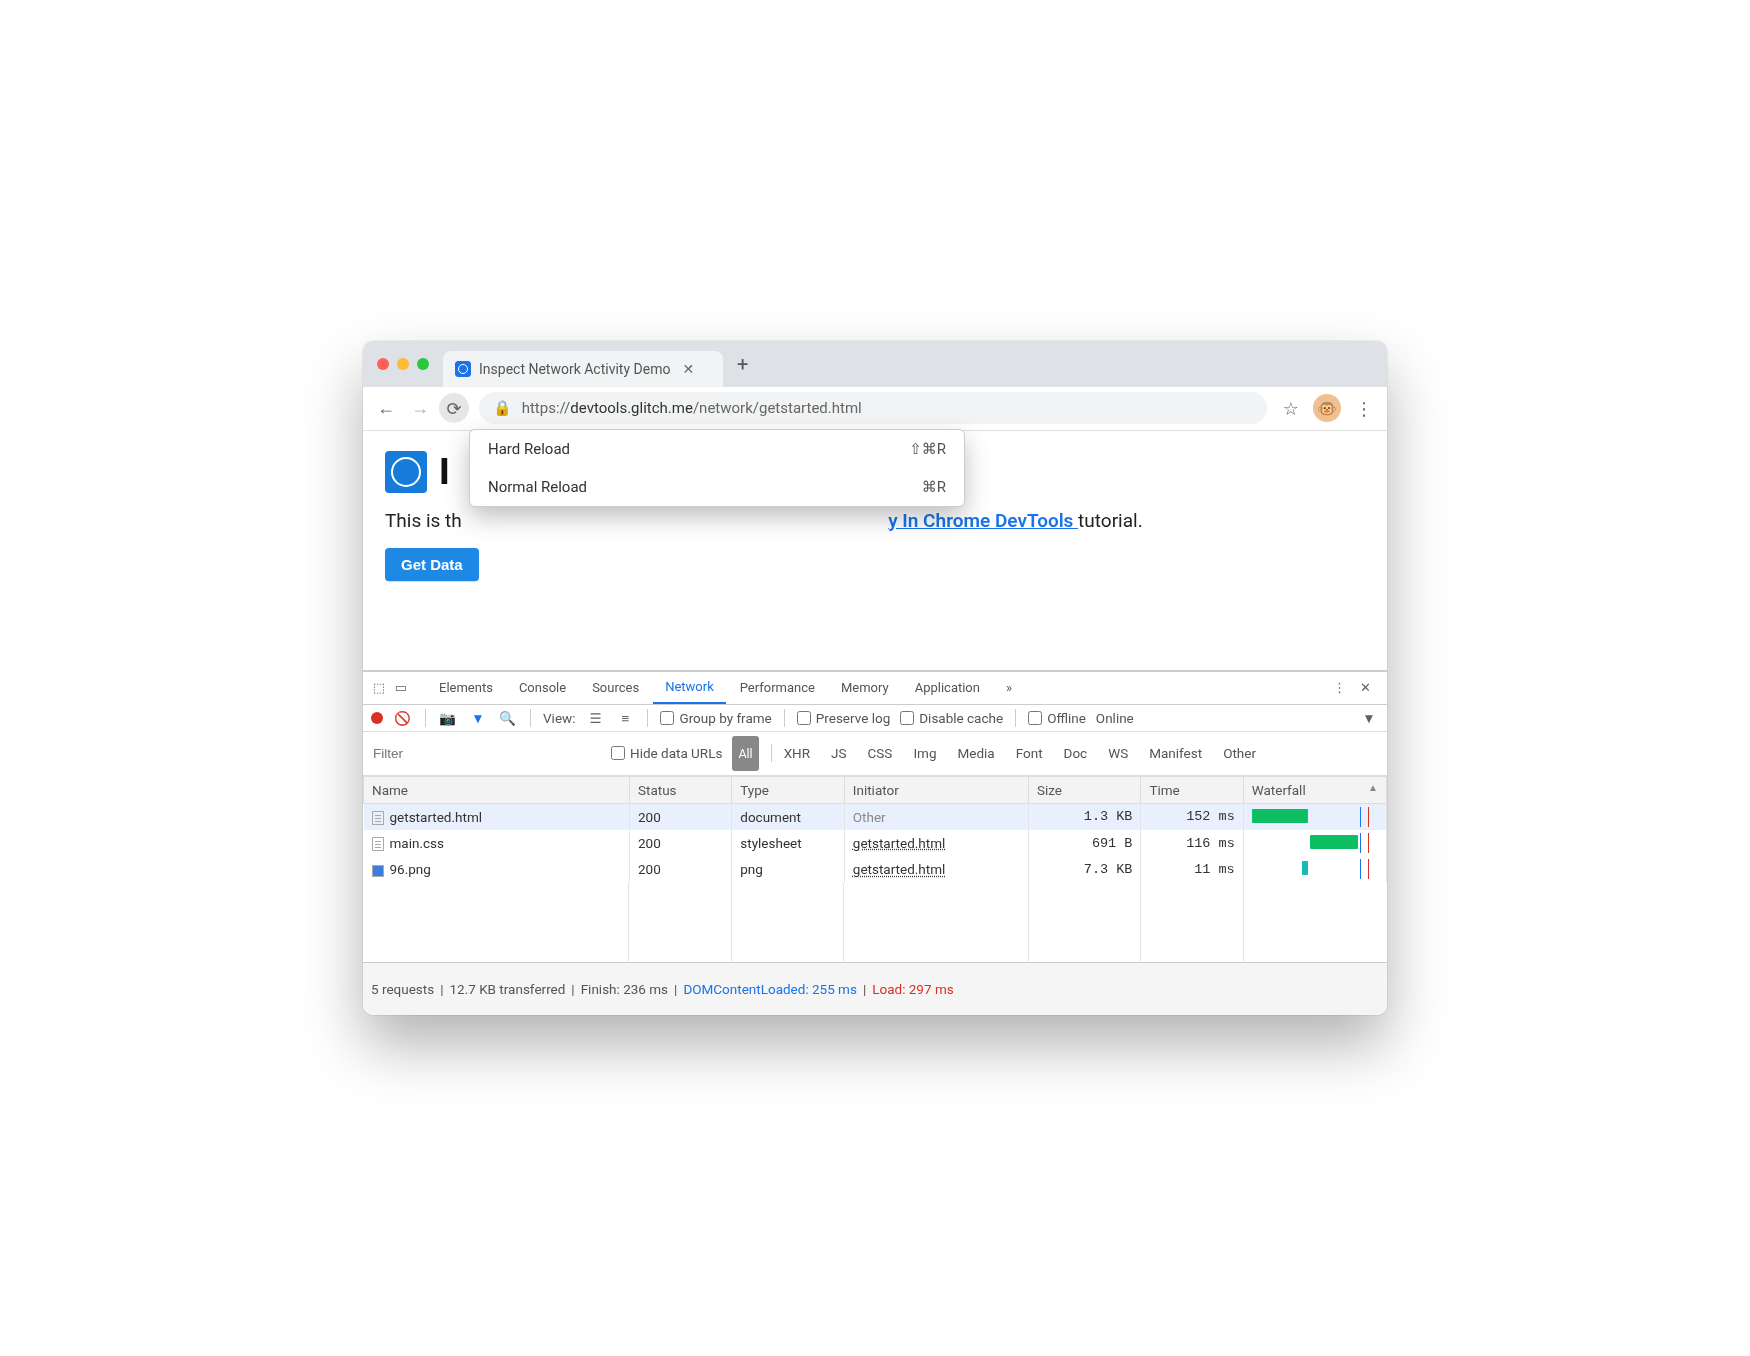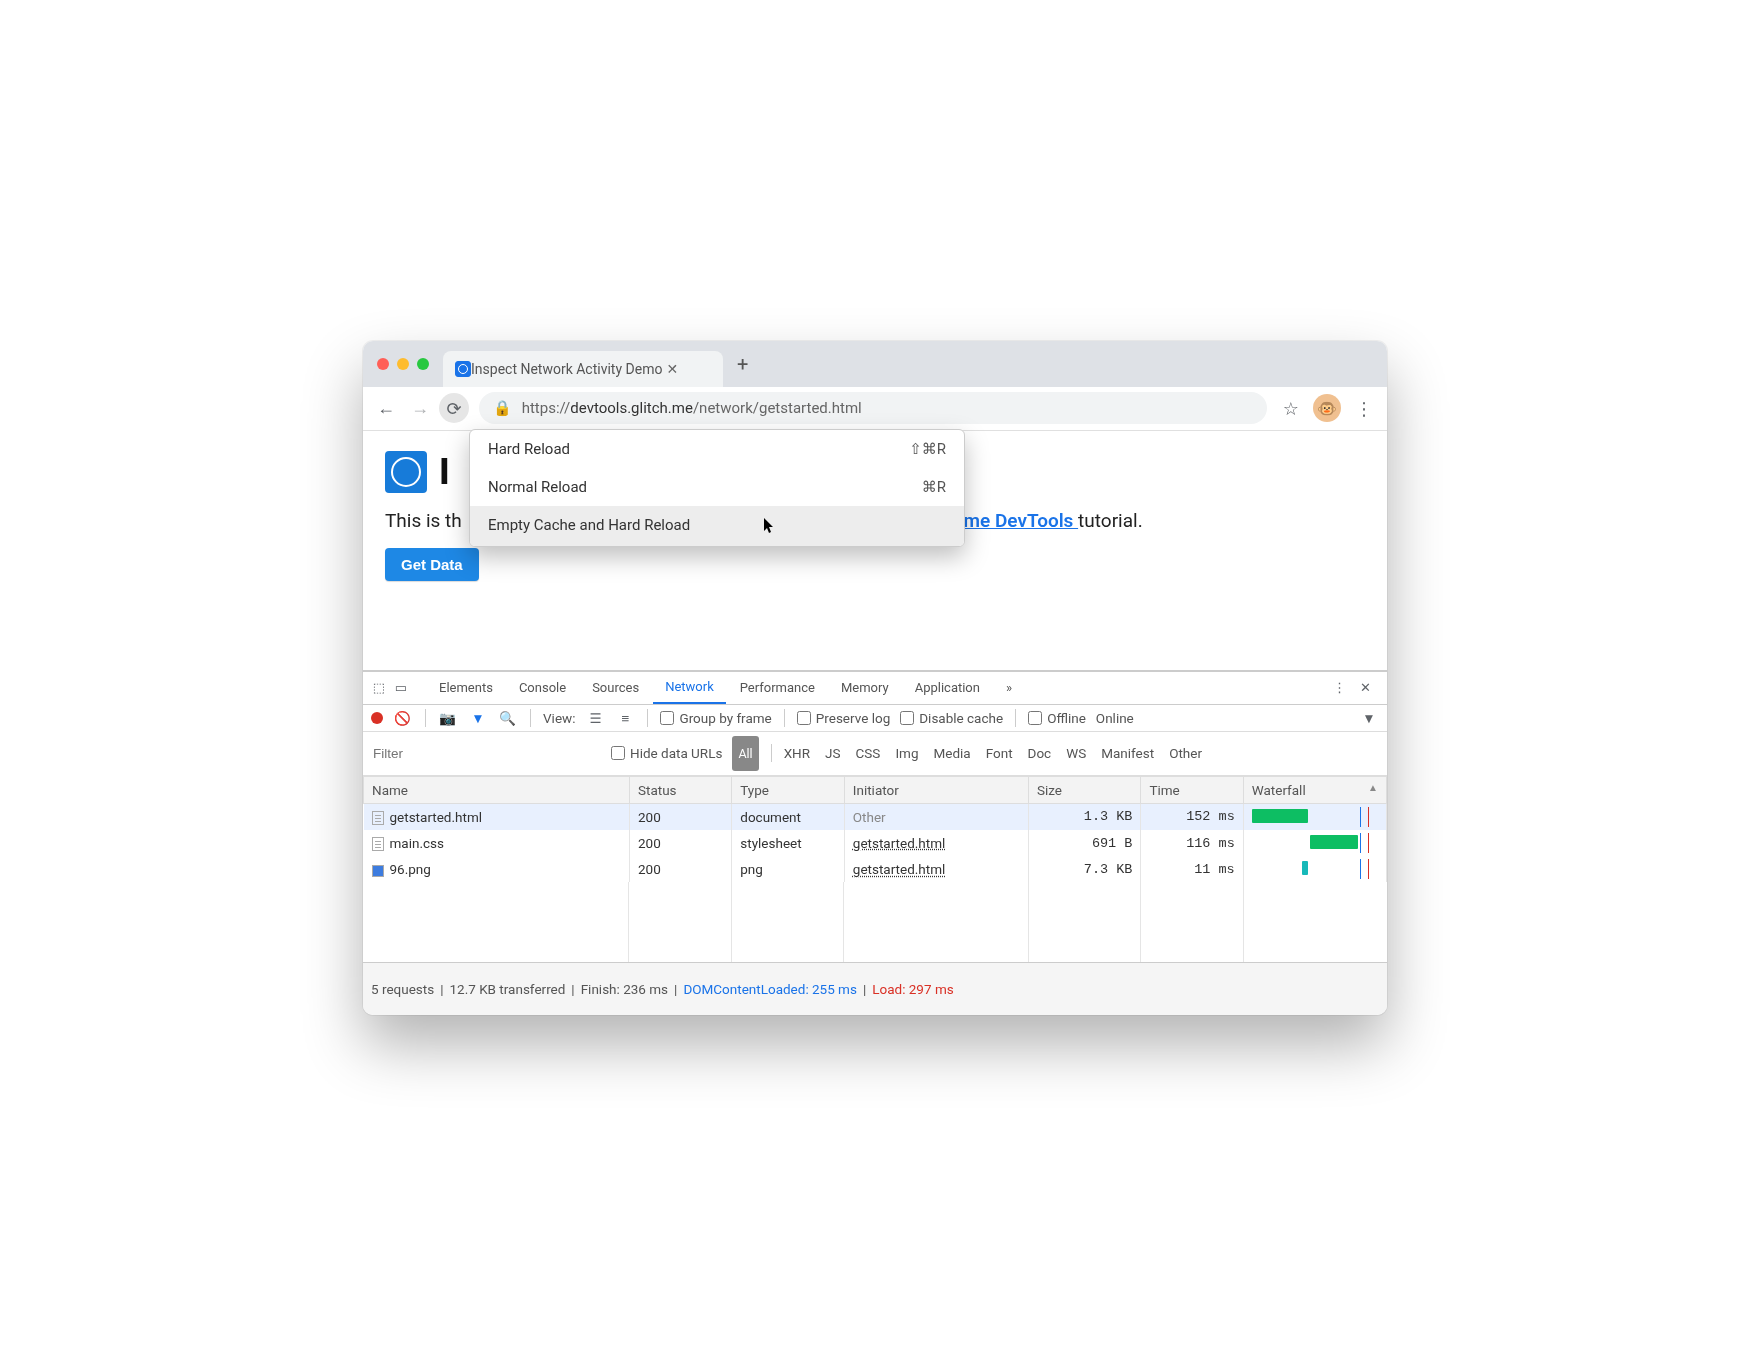--- a/index.html
+++ b/index.html
@@ -32,20 +32,21 @@
   .dot.red { background:#FF5F57; }
   .dot.yellow { background:#FEBC2E; }
   .dot.green { background:#28C840; }
   .tab {
     background:#F1F3F4;
     height:36px;
     margin-top:10px;
     border-radius:8px 8px 0 0;
     display:flex; align-items:center;
     padding:0 12px;
+    gap:8px;
     font-size:14px;
     color:#555;
     position:relative;
     min-width: 280px;
   }
   .favicon { width:16px; height:16px; background:#1A73E8; border-radius:3px; display:inline-block; border:1px solid #1A73E8; position:relative; }
   .favicon::after{ content:""; position:absolute; inset:2px; border:1px solid #fff; border-radius:50%; }
   .tab .close { color:#666; font-size:14px; padding-left:4px; }
   .newtab { font-size:20px; color:#555; padding:0 14px; cursor:pointer; }
   
@@ -248,26 +249,20 @@
   </div>
 
   <div class="ctxmenu" style="top:88px; left:106px;">
     <div class="item">
       <span>Hard Reload</span>
       <span class="shortcut">⇧⌘R</span>
     </div>
     <div class="item">
       <span>Normal Reload</span>
       <span class="shortcut">⌘R</span>
-    </div>
-    <div class="item hover">
-      <span>Empty Cache and Hard Reload</span>
-      <span class="cursor" style="position:relative; left:-170px; top:2px;"><svg width="12" height="16" viewBox="0 0 12 16">
-            <path d="M0 0 L0 13 L3 10 L5 15 L7 14 L5 9 L9 9 Z" fill="black"></path>
-          </svg></span>
     </div>
   </div>
 
   <div class="dt">
     <div class="dt-tabs">
       <span class="iconbtn">⬚</span>
       <span class="iconbtn">▭</span>
       <span style="width:12px"></span>
       <span class="dt-tab">Elements</span>
       <span class="dt-tab">Console</span>
@@ -318,21 +313,21 @@
     </div>
 
     <div class="net-row2">
       <input class="filterinput" placeholder="Filter" style="">
       <label class="check">
           <input type="checkbox" style="">
           <span>Hide data URLs</span>
         </label>
       <span class="pill">All</span>
       <span class="sep"></span>
-      <span id="filter-types" style="display:flex; gap:15px;">
+      <span id="filter-types" style="display:flex; gap:21px;">
           <span class="filtertype">XHR</span>
           <span class="filtertype">JS</span>
           <span class="filtertype">CSS</span>
           <span class="filtertype">Img</span>
           <span class="filtertype">Media</span>
           <span class="filtertype">Font</span>
           <span class="filtertype">Doc</span>
           <span class="filtertype">WS</span>
           <span class="filtertype">Manifest</span>
           <span class="filtertype">Other</span>

